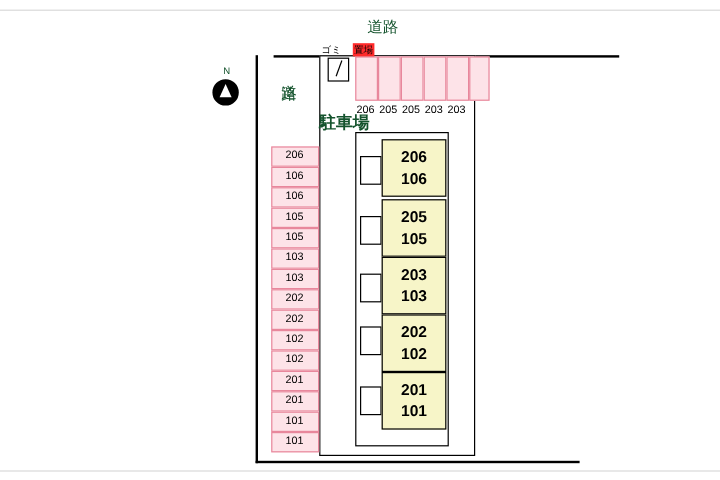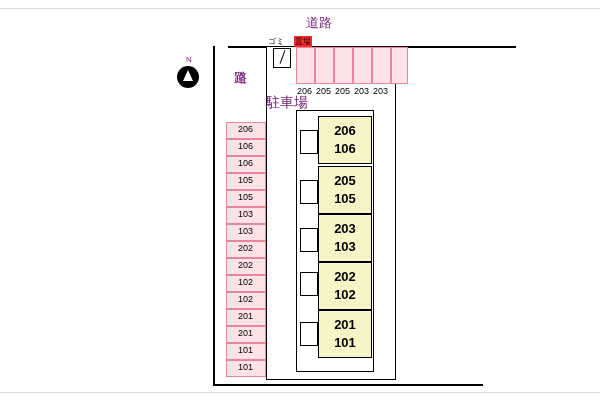--- a/index.html
+++ b/index.html
@@ -13,21 +13,21 @@
     height: 400px;
     background: #ffffff;
     font-family: "Liberation Sans", sans-serif;
     overflow: hidden;
   }
 
   
   .label {
     position: absolute;
     font-size: 13px;
-    color: #701a75;
+    color: #14532d;
     white-space: nowrap;
     line-height: 1.1;
   }
   .label.vert {
     writing-mode: vertical-rl;
     text-orientation: upright;
     letter-spacing: 1px;
   }
   .small { font-size: 9px; }
 
@@ -176,21 +176,21 @@
   <div class="topnum" style="left:316px;top:86px;">205</div>
   <div class="topnum" style="left:335px;top:86px;">205</div>
   <div class="topnum" style="left:354px;top:86px;">203</div>
   <div class="topnum" style="left:373px;top:86px;">203</div>
 
   <div class="gomi-pre" style="left:268px;top:36px;">ゴミ</div>
   <div class="gomi-label" style="left:294px;top:36px;">置場</div>
   <div class="gomi-box" style="left:273px;top:48px;width:18px;height:20px;"></div>
   <div class="slashmark" style="left:282px;top:50px;"></div>
 
-  <div class="label" style="left:266px;top:95px;font-size:14px;font-weight:normal;">駐車場</div>
+  <div class="label" style="left:266px;top:95px;font-size:14px;font-weight:bold;">駐車場</div>
 
   <div class="pcell" style="left:226px;top:122px;width:40px;height:17px;"></div>
   <div class="pcell" style="left:226px;top:139px;width:40px;height:17px;"></div>
   <div class="pcell" style="left:226px;top:156px;width:40px;height:17px;"></div>
   <div class="pcell" style="left:226px;top:173px;width:40px;height:17px;"></div>
   <div class="pcell" style="left:226px;top:190px;width:40px;height:17px;"></div>
   <div class="pcell" style="left:226px;top:207px;width:40px;height:17px;"></div>
   <div class="pcell" style="left:226px;top:224px;width:40px;height:17px;"></div>
   <div class="pcell" style="left:226px;top:241px;width:40px;height:17px;"></div>
   <div class="pcell" style="left:226px;top:258px;width:40px;height:17px;"></div>

